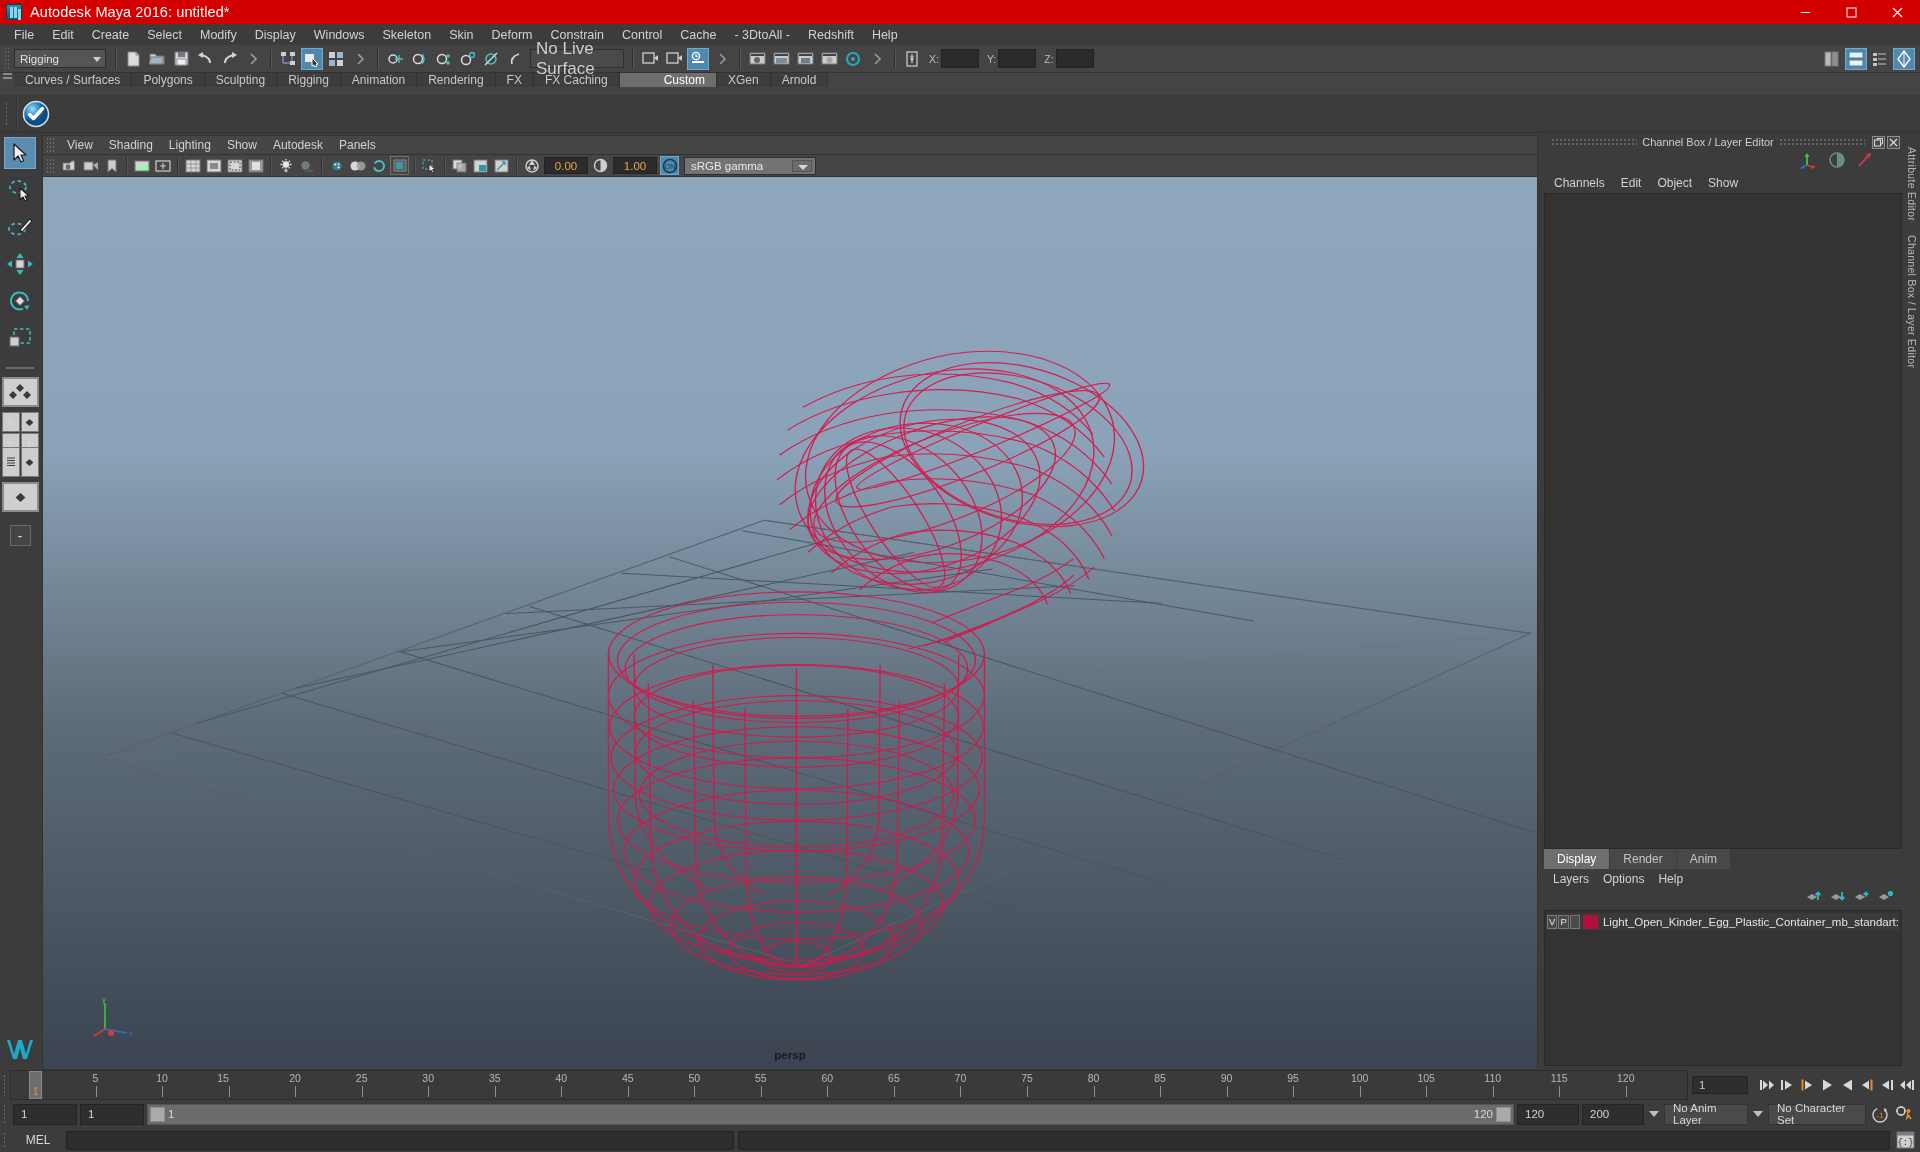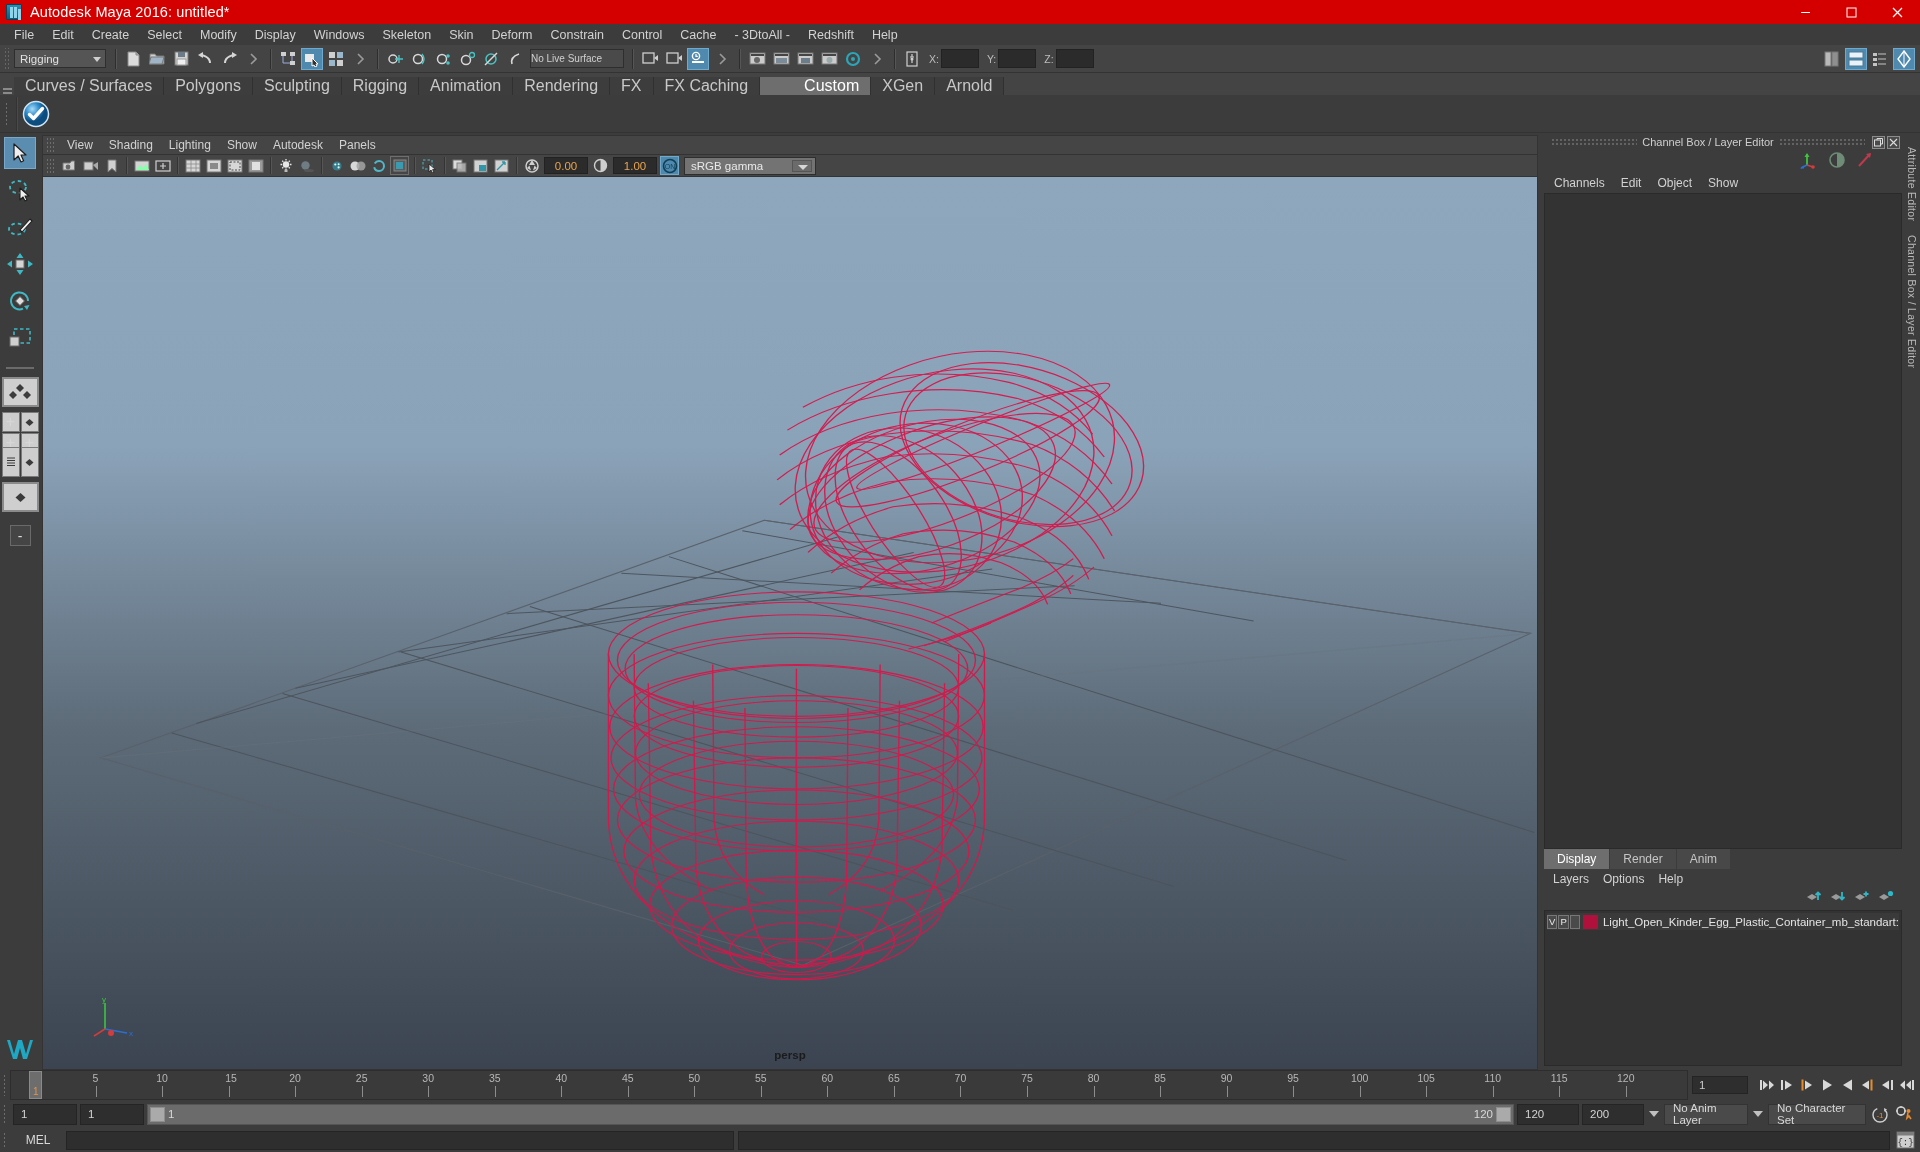--- a/index.html
+++ b/index.html
@@ -51,29 +51,29 @@
     font-size: 11.5px; display: flex; align-items: center; padding-left: 5px; position: relative; margin-right:4px;
   }
   .modesel .arr { position: absolute; right: 4px; top: 7px; width: 0; height: 0;
     border-left: 4px solid transparent; border-right: 4px solid transparent; border-top: 5px solid #cfcfcf; }
   .sep { width: 1px; height: 20px; background: #2e2e2e; margin: 0 5px;
          box-shadow: 1px 0 0 #565656; }
   .tbtn { width: 22px; height: 22px; margin: 0 1px; display: flex; align-items: center; justify-content: center; position: relative; }
   .tbtn.on { background: #4f89ad; border: 1px solid #6fa9cd; }
   .livefield {
     height: 19px; width: 94px; background: #4a4a4a; border: 1px solid #2e2e2e; color: #cfcfcf;
-    font-size: 10px; display: flex; align-items: center; margin: 0 3px;
+    font-size: 17px; display: flex; align-items: center; padding-left: 5px; margin: 0 3px;
   }
   .xyzlabel { font-size: 10.5px; color: #bdbdbd; margin: 0 2px 0 5px; }
   .xyzfield { width: 38px; height: 19px; background: #2b2b2b; border: 1px solid #222; margin-right: 3px; }
   .statusright { position: absolute; right: 4px; top: 3px; display: flex; align-items: center; }
 
   
   .shelftabs {
-    height: 22px; background: #444; flex: 0 0 22px; display: flex; align-items: flex-end; font-size: 16px;
+    height: 22px; background: #444; flex: 0 0 22px; display: flex; align-items: flex-start; font-size: 12px;
   }
   .shelfgrip { width: 14px; display: flex; align-items: center; justify-content: center; }
   .shelfgrip .bars { width: 9px; height: 7px;
     background: linear-gradient(#8a8a8a 0 2px, transparent 2px 4px, #8a8a8a 4px 6px, transparent 6px); }
   .stab {
     padding: 0 11px; display: flex; align-items: center; color: #c8c8c8;
     background: #3d3d3d; border-right: 1px solid #303030; white-space: nowrap;
   }
   .stab:first-of-type { border-left: 1px solid #303030; }
   .stab.active { background: #6e6e6e; color: #fff; padding-left: 44px; }
@@ -1001,21 +1001,21 @@
         <div class="d"></div>
       </div>
     <div class="timeslider" id="timeslider">
       <div class="ts-cursor" style="left:18px;">
         <span>1</span>
       </div>
     <div class="ts-tick" style="left: 84.5323px;">5</div>
         <div class="ts-mark" style="left: 84.5323px;"></div>
         <div class="ts-tick" style="left: 151.065px;">10</div>
         <div class="ts-mark" style="left: 151.065px;"></div>
-        <div class="ts-tick" style="left: 220px;">15</div>
+        <div class="ts-tick" style="left: 212px;">15</div>
         <div class="ts-mark" style="left: 217.597px;"></div>
         <div class="ts-tick" style="left: 284.129px;">20</div>
         <div class="ts-mark" style="left: 284.129px;"></div>
         <div class="ts-tick" style="left: 350.661px;">25</div>
         <div class="ts-mark" style="left: 350.661px;"></div>
         <div class="ts-tick" style="left: 417.194px;">30</div>
         <div class="ts-mark" style="left: 417.194px;"></div>
         <div class="ts-tick" style="left: 483.726px;">35</div>
         <div class="ts-mark" style="left: 483.726px;"></div>
         <div class="ts-tick" style="left: 550.258px;">40</div>

